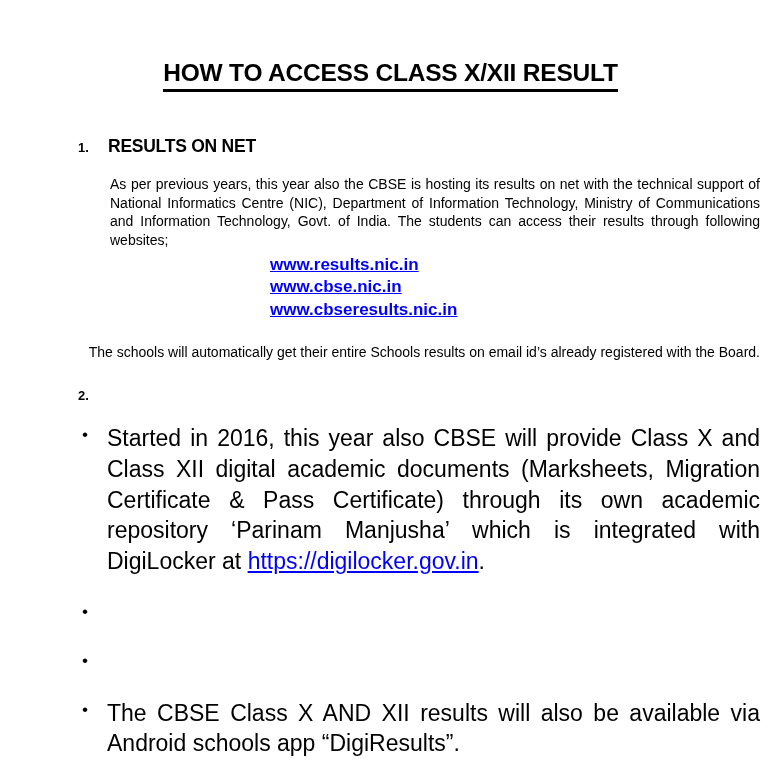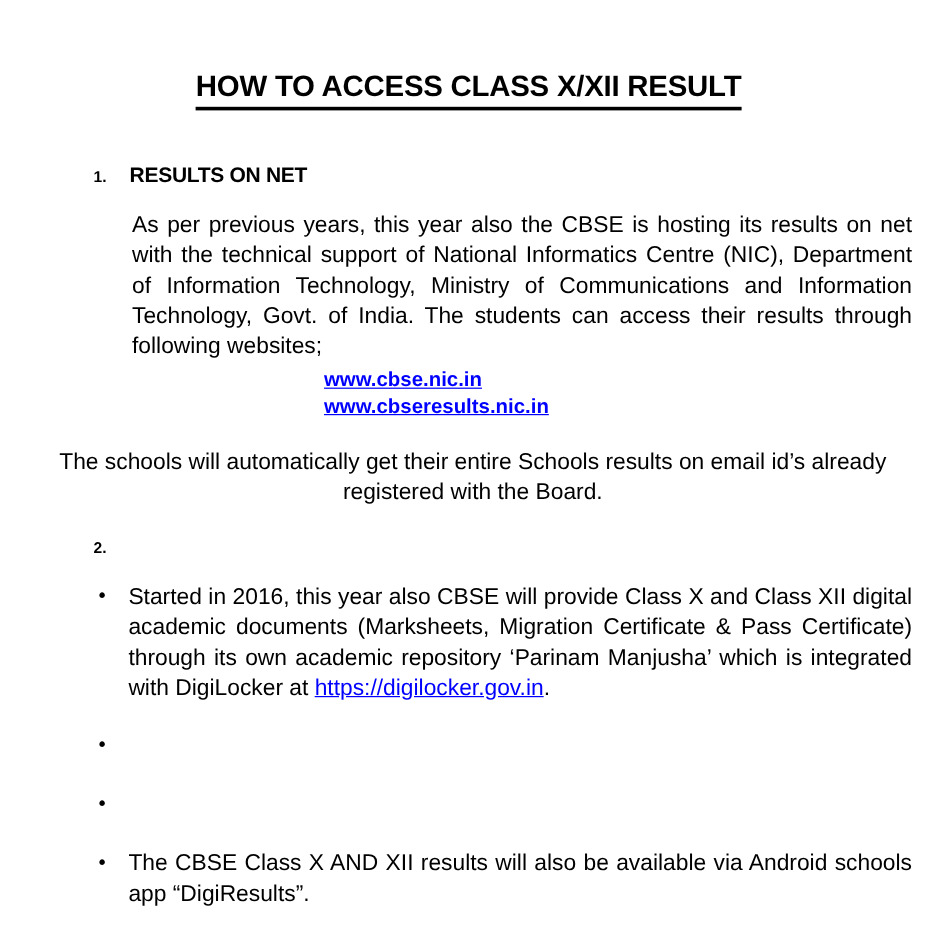--- a/index.html
+++ b/index.html
@@ -60,26 +60,26 @@
     font-weight: bold;
     line-height: 1.25;
     letter-spacing: -0.25px;
     margin-top: 20px;
   }
 
   
   .para {
     margin: 0;
     padding: 0 21px 0 110px;
-    font-size: 19px;
+    font-size: 14px;
     line-height: 1.335;
     text-align: justify;
     text-justify: inter-word;
   }
-  .para.last-left { text-align: center; padding-left: 28px; }
+  .para.last-left { text-align: right; padding-left: 28px; }
 
   
   .link-block {
     margin: 0;
     padding: 0 0 0 270px;
     font-size: 17px;
     font-weight: bold;
     line-height: 1.325;
     color: #0000ff;
   }
@@ -98,21 +98,21 @@
   .bullet-row .bdot {
     flex: 0 0 auto;
     width: 25px;
     margin-left: 82px;
     font-size: 17.2px;
     line-height: 1.335;
   }
   .bullet-row .btext {
     flex: 1 1 auto;
     padding-right: 21px;
-    font-size: 19px;
+    font-size: 23px;
     line-height: 1.335;
     text-align: justify;
     text-justify: inter-word;
   }
   .inline-link {
     color: #0000ff;
     text-decoration: underline;
   }
 
   
@@ -141,20 +141,21 @@
     <span class="htext">RESULTS ON NET</span>
   </div>
 
   <div class="sp-s1-p1"></div>
 
   <p class="para">As per previous years, this year also the CBSE is hosting its results on net with the technical support of National Informatics Centre (NIC), Department of Information Technology, Ministry of Communications and Information Technology, Govt. of India. The students can access their results through following websites;</p>
 
   <div class="sp-p1-links"></div>
 
   <div class="link-block">
+    <div><a class="lk" href="#">www.results.nic.in</a></div>
     <div><a class="lk" href="#">www.cbse.nic.in</a></div>
     <div><a class="lk" href="#">www.cbseresults.nic.in</a></div>
   </div>
 
   <div class="sp-links-p2"></div>
 
   <p class="para last-left">The schools will automatically get their entire Schools results on email id’s already registered with the Board.</p>
 
   <div class="sp-p2-s2"></div>
 

